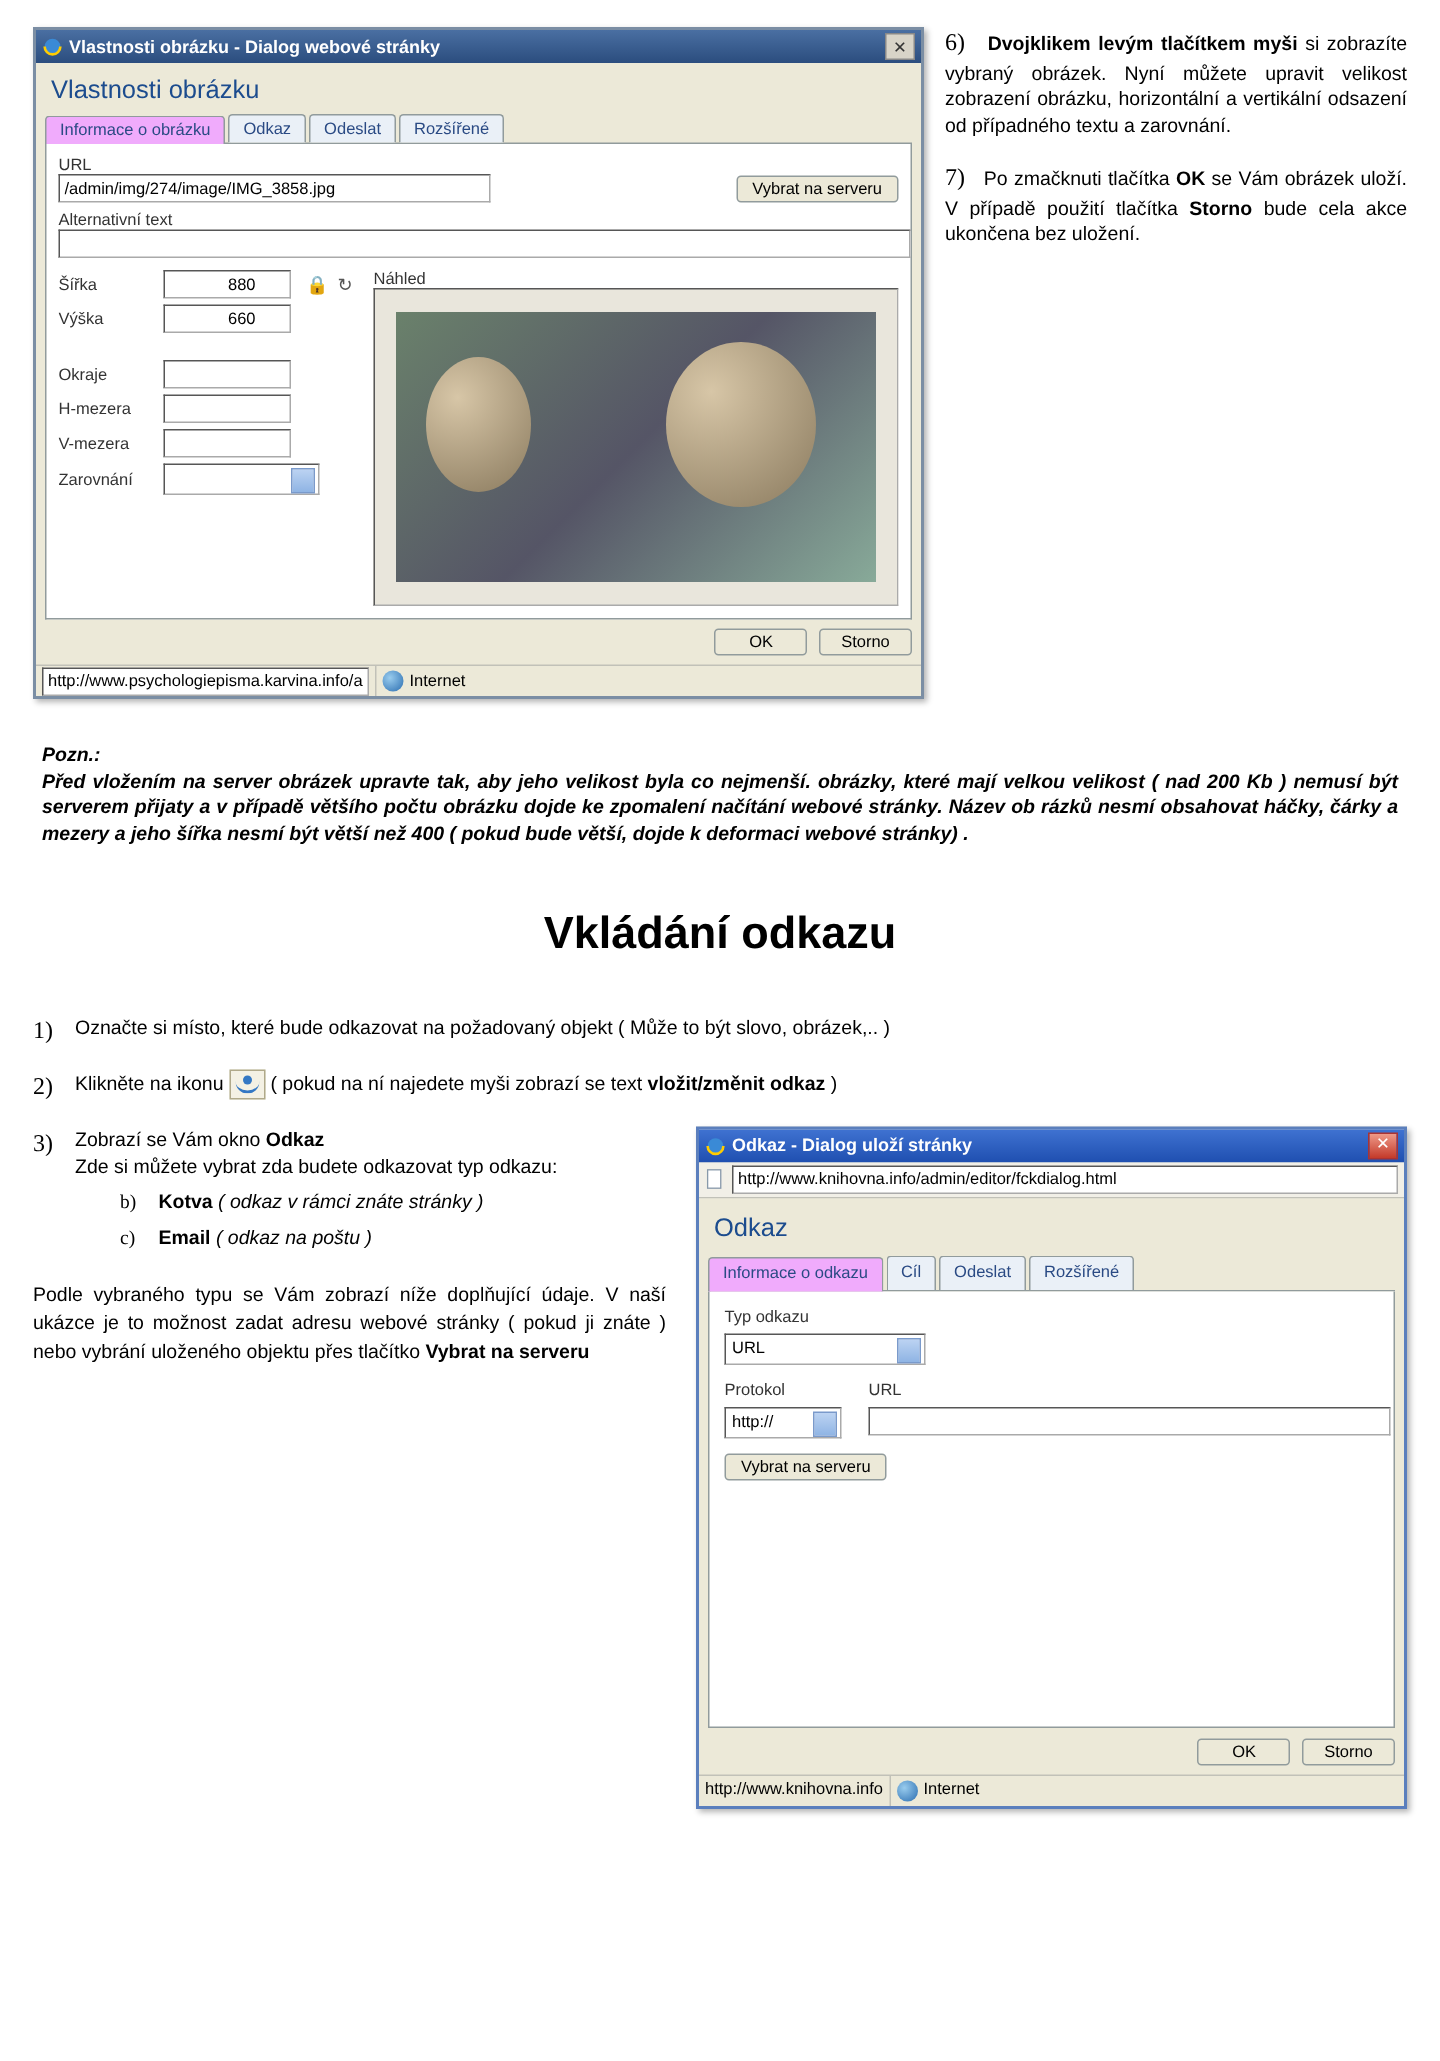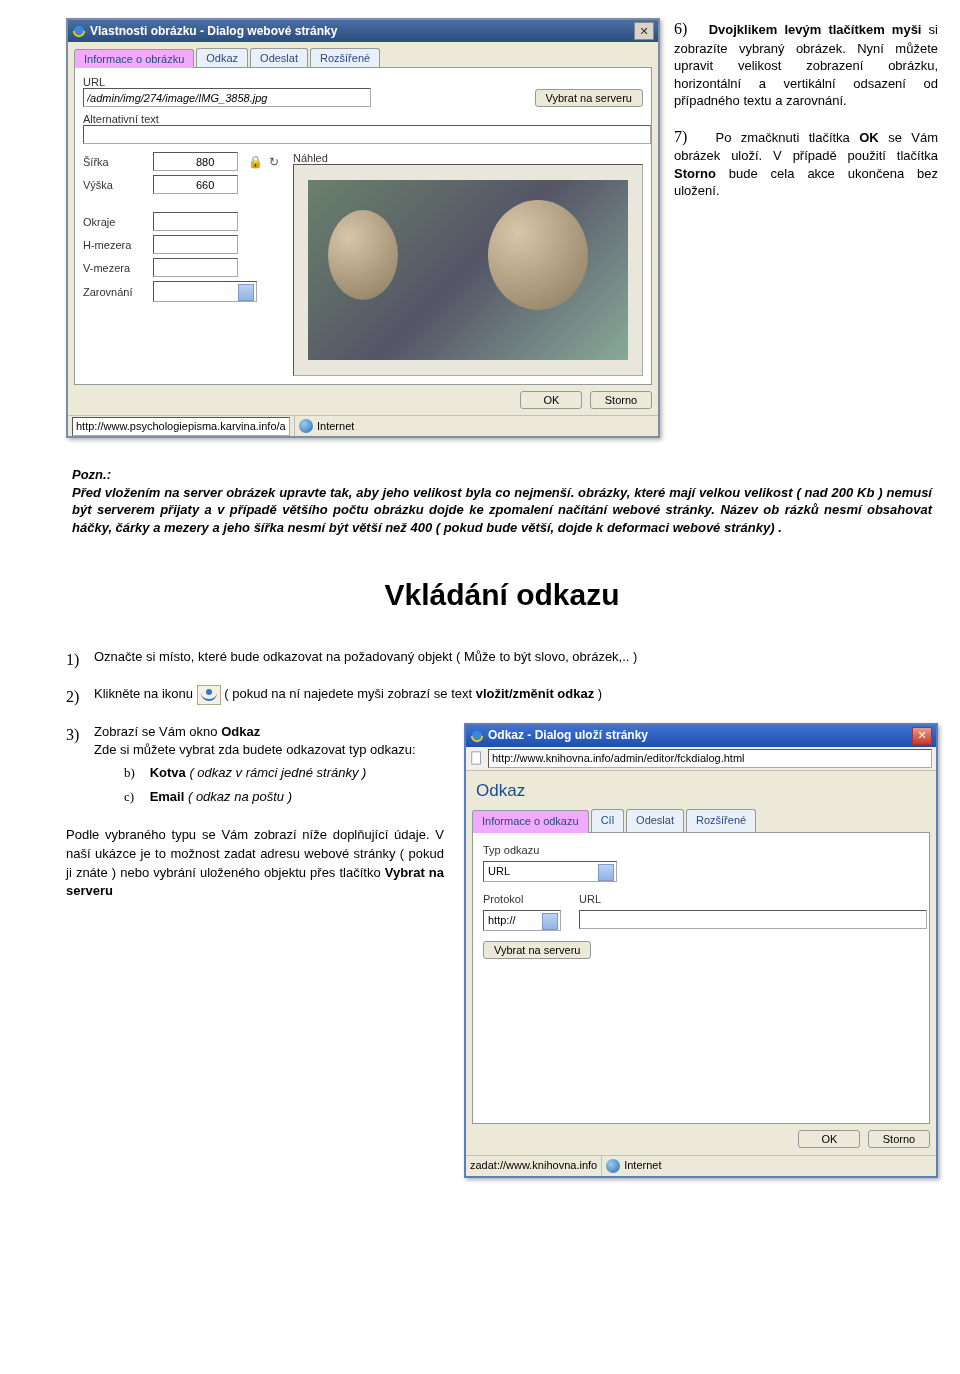--- a/index.html
+++ b/index.html
@@ -6,21 +6,20 @@
     margin: 0;
     padding: 0;
     background: #fff;
     font-family: Verdana, Arial, sans-serif;
     font-size: 13px;
     color: #000;
     width: 960px;
   }
   .page {
     padding: 18px 22px;
-    margin-left: 44px;
   }
   .top-row {
     display: flex;
     gap: 14px;
     align-items: flex-start;
   }
   
   .dialog {
     background: #ece9d8;
     border: 2px solid #7b8ea4;
@@ -287,31 +286,32 @@
         <span class="ie-icon">
           <svg viewBox="0 0 16 16">
               <circle cx="8" cy="8" r="6" fill="#3a8ad6"></circle>
               <path d="M2 8 A6 6 0 0 0 14 8" stroke="#fc0" stroke-width="2" fill="none"></path>
             </svg>
         </span>
         <span class="ttl">Vlastnosti obrázku - Dialog webové stránky</span>
         <span class="tb-btn">✕</span>
       </div>
       <div class="dlg-body">
+        <div class="dlg-title">Vlastnosti obrázku</div>
         <div class="tabs">
           <div class="tab active">Informace o obrázku</div>
           <div class="tab">Odkaz</div>
           <div class="tab">Odeslat</div>
           <div class="tab">Rozšířené</div>
         </div>
         <div class="tab-pane">
           <div class="row">
             <div style="flex:1">
               <div class="lbl">URL</div>
-              <input class="text-input" style="width: 280px; font-style: italic;" value="/admin/img/274/image/IMG_3858.jpg">
+              <input class="text-input" style="width: 280px;" value="/admin/img/274/image/IMG_3858.jpg">
             </div>
             <div style="align-self:flex-end">
               <button class="btn">Vybrat na serveru</button>
             </div>
           </div>
           <div>
             <div class="lbl">Alternativní text</div>
             <input class="text-input" style="width: 100%;">
           </div>
           <div style="margin-top:8px; overflow:hidden;">
@@ -417,21 +417,21 @@
         <div class="li">
           <span class="mk">3)</span>
           <span class="ct">
             <span>Zobrazí se Vám okno </span>
             <b>Odkaz</b><br>
             <span>Zde si můžete vybrat zda budete odkazovat typ odkazu:</span>
             <div class="sub">
               <div class="sli">
                 <span class="smk">b)</span>
                 <b>Kotva</b>
-                <i> ( odkaz v rámci jedné stránky )</i>
+                <i> ( odkaz v rámci znáte stránky )</i>
               </div>
               <div class="sli">
                 <span class="smk">c)</span>
                 <b>Email</b>
                 <i> ( odkaz na poštu )</i>
               </div>
             </div>
           </span>
         </div>
         <p style="text-align:justify; margin-top:12px;">
@@ -492,21 +492,21 @@
               <button class="btn">Vybrat na serveru</button>
             </div>
           </div>
           <div class="btn-row">
             <button class="btn">OK</button>
             <button class="btn">Storno</button>
           </div>
         </div>
         <div class="statusbar">
           <div class="status-cell">
-              <span>zadat://www.knihovna.info</span>
+              <span>http://www.knihovna.info</span>
             </div>
           <div class="status-cell">
             <span class="globe"></span>
             <span>Internet</span>
           </div>
         </div>
       </div>
     </div>
   </div>
 

